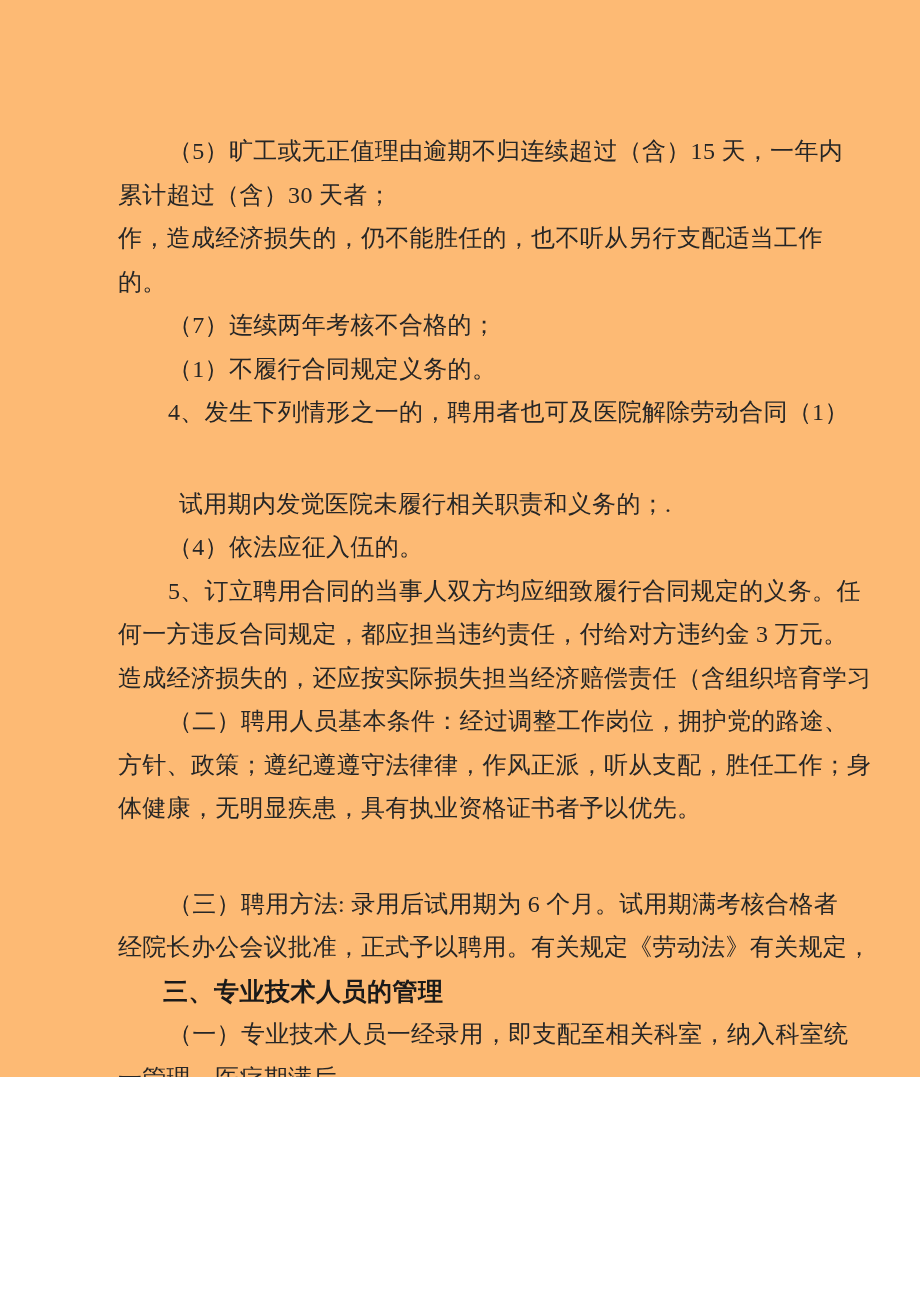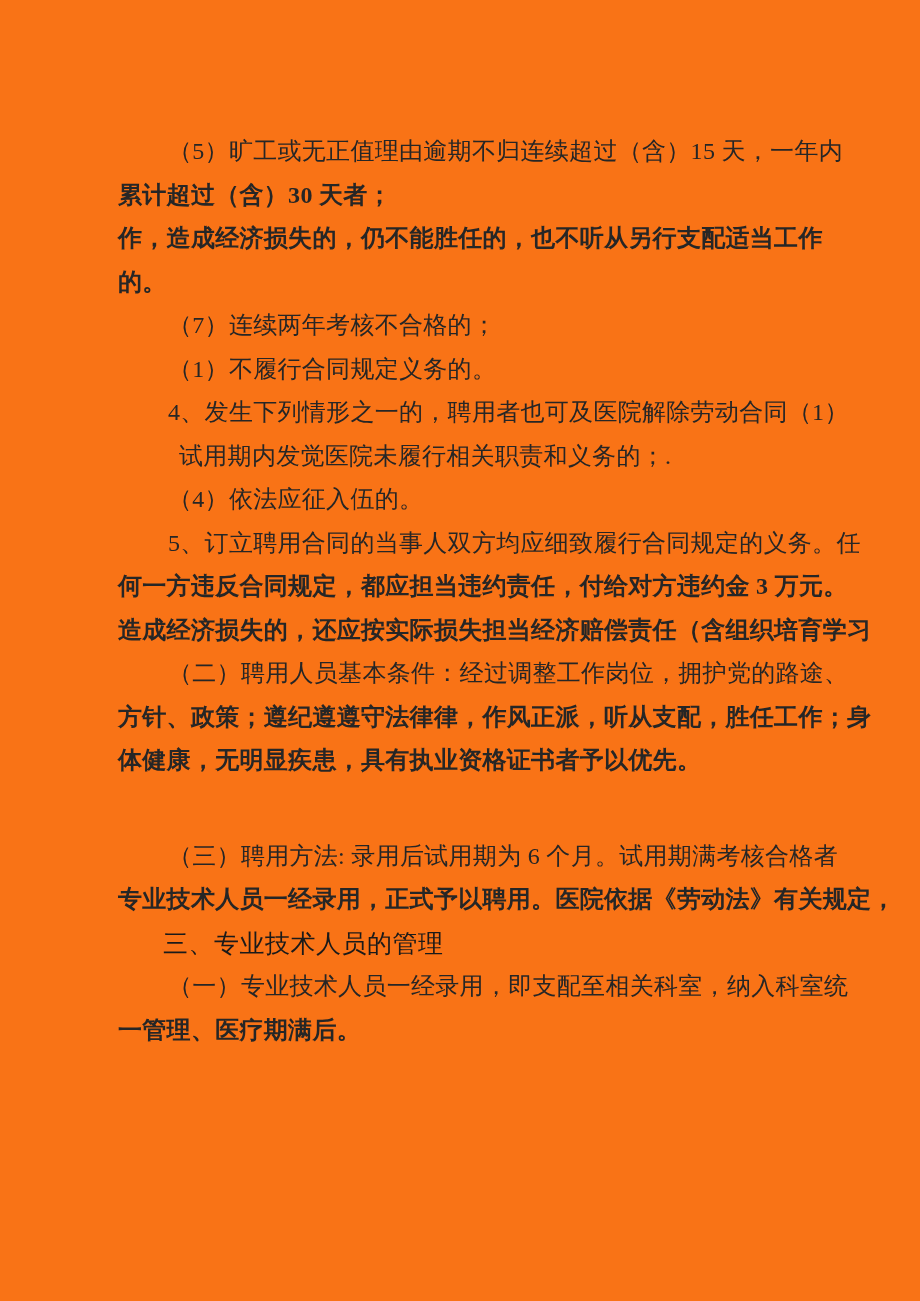--- a/index.html
+++ b/index.html
@@ -3,46 +3,46 @@
 <meta charset="utf-8">
 <style>
   html, body {
     margin: 0;
     padding: 0;
     background: #ffffff;
   }
   .page {
     position: relative;
     width: 920px;
-    height: 1301px;
-    background: #f97316;
+    height: 1077px;
+    background: #fdba74;
     overflow: hidden;
   }
   .doc-body {
     position: absolute;
     left: 118px;
     top: 130px;
     width: 745px;
     font-family: "Liberation Serif", "DejaVu Serif", serif;
     font-size: 24px;
     color: #262626;
     font-weight: 400;
   }
   .line {
     height: 43.5px;
     line-height: 43.5px;
     white-space: nowrap;
     letter-spacing: 0.3px;
   }
   .indent-first { padding-left: 50px; }
-  .indent-hang  { padding-left: 61px; }
-  .indent-flush { padding-left: 0; font-weight: bold; }
+  .indent-hang  { padding-left: 61px; margin-top: 48px; }
+  .indent-flush { padding-left: 0; }
   .line.heading {
     font-family: "Liberation Sans", "DejaVu Sans", sans-serif;
-    font-weight: 400;
+    font-weight: 700;
     font-size: 25px;
     padding-left: 45px;
     letter-spacing: 0.5px;
     color: #1a1a1a;
   }
   .line.blank { height: 52px; }
 </style>
 </head>
 <body>
 
@@ -58,18 +58,18 @@
       <div class="line indent-hang">试用期内发觉医院未履行相关职责和义务的；.</div>
       <div class="line indent-first">（4）依法应征入伍的。</div>
       <div class="line indent-first">5、订立聘用合同的当事人双方均应细致履行合同规定的义务。任</div>
       <div class="line indent-flush">何一方违反合同规定，都应担当违约责任，付给对方违约金 3 万元。</div>
       <div class="line indent-flush">造成经济损失的，还应按实际损失担当经济赔偿责任（含组织培育学习</div>
       <div class="line indent-first">（二）聘用人员基本条件：经过调整工作岗位，拥护党的路途、</div>
       <div class="line indent-flush">方针、政策；遵纪遵遵守法律律，作风正派，听从支配，胜任工作；身</div>
       <div class="line indent-flush">体健康，无明显疾患，具有执业资格证书者予以优先。</div>
       <div class="line blank"></div>
       <div class="line indent-first">（三）聘用方法: 录用后试用期为 6 个月。试用期满考核合格者</div>
-      <div class="line indent-flush">专业技术人员一经录用，正式予以聘用。医院依据《劳动法》有关规定，</div>
+      <div class="line indent-flush">经院长办公会议批准，正式予以聘用。有关规定《劳动法》有关规定，</div>
       <div class="line indent-heading heading">三、专业技术人员的管理</div>
       <div class="line indent-first">（一）专业技术人员一经录用，即支配至相关科室，纳入科室统</div>
       <div class="line indent-flush">一管理、医疗期满后。</div>
     </div>
 </div>
 
 </body></html>

